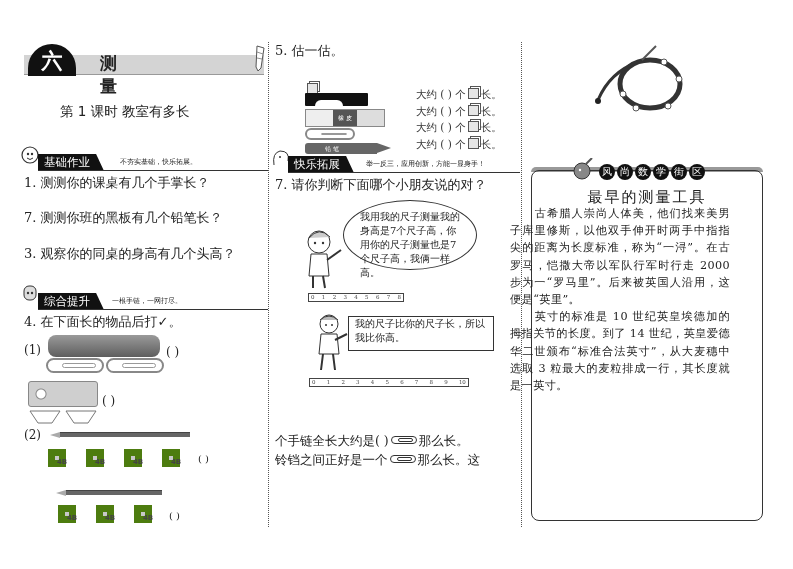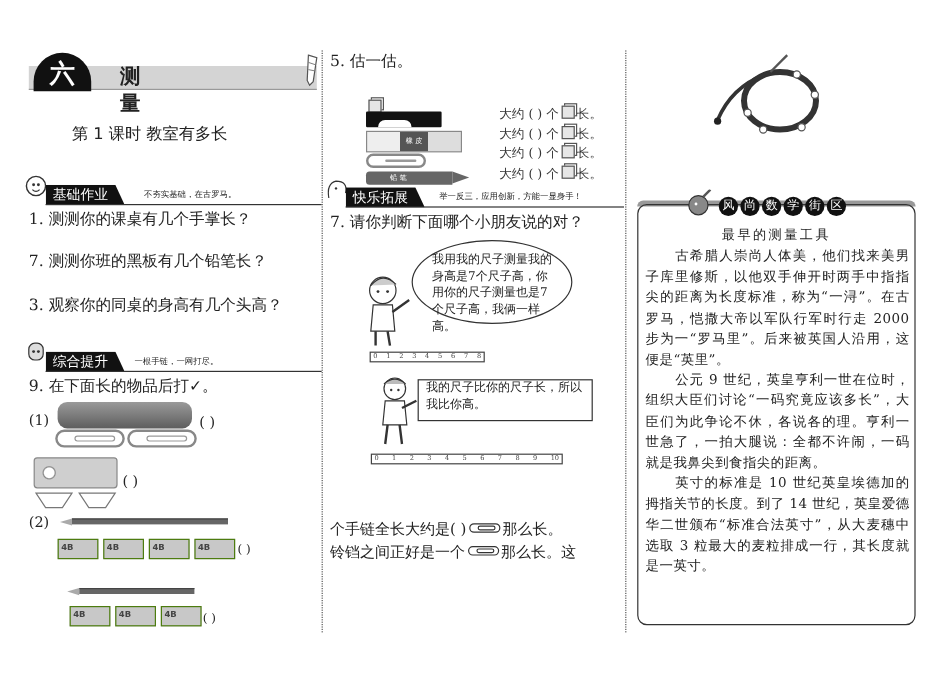--- a/index.html
+++ b/index.html
@@ -21,41 +21,41 @@
   .banner .tag { position: absolute; left: 18px; top: 3px; height: 17px; background: #111; color: #fff; font-size: 11.5px; line-height: 17px; padding: 0 14px 0 6px; font-family: "DejaVu Sans", sans-serif; clip-path: polygon(0 0, 88% 0, 100% 100%, 0 100%); }
   .banner .motto { position: absolute; top: 6px; font-size: 7px; color: #222; white-space: nowrap; }
   .banner .rule { position: absolute; top: 19px; height: 1px; background: #333; }
 
   .q { position: absolute; font-size: 13px; white-space: nowrap; color: #222; }
 
   
   .pencilcase { position: absolute; background: linear-gradient(#9a9a9a, #5e5e5e); border-radius: 8px; }
   .clip { position: absolute; border: 2px solid #888; border-radius: 8px; background: #fff; }
   .clip::after { content: ""; position: absolute; left: 14px; top: 3px; right: 6px; bottom: 3px; border: 1.5px solid #999; border-radius: 5px; }
-  .eraser { position: absolute; width: 34px; height: 17px; background: #c8c8c8; border: 1px solid #4d7c0f; font-size: 7px; font-weight: bold; color: #444; padding: 2px; font-family: "DejaVu Sans", sans-serif; }
+  .eraser { position: absolute; width: 17px; height: 17px; background: #c8c8c8; border: 7px solid #4d7c0f; font-size: 7px; font-weight: bold; color: #444; padding: 2px; font-family: "DejaVu Sans", sans-serif; }
   .pencil { position: absolute; height: 5px; background: #666; border-top: 1px solid #444; }
   .pencil::before { content: ""; position: absolute; left: -10px; top: -1px; border-right: 10px solid #aaa; border-top: 3px solid transparent; border-bottom: 3px solid transparent; }
   .paren { position: absolute; font-size: 12px; color: #222; }
 
   .cube { display: inline-block; width: 11px; height: 11px; border: 1px solid #555; background: #e6e6e6; box-shadow: 2px -2px 0 -1px #fff, 2px -2px 0 0 #555; vertical-align: -1px; margin: 0 2px; }
   .est-row { position: absolute; left: 416px; font-size: 10.5px; color: #333; white-space: nowrap; }
 
   .bubble { position: absolute; border: 1.2px solid #333; background: #fff; font-size: 10px; line-height: 14px; color: #222; }
   .ruler { position: absolute; height: 9px; border: 1px solid #444; background: #fff; font-size: 5.5px; line-height: 7px; display: flex; justify-content: space-between; padding: 0 2px; color: #444; }
   .kid { position: absolute; }
 
   .mini-clip { display: inline-block; width: 26px; height: 8px; border: 1.5px solid #333; border-radius: 4px; vertical-align: 1px; margin: 0 2px; position: relative; }
   .mini-clip::after { content: ""; position: absolute; left: 6px; right: 3px; top: 1px; bottom: 1px; border: 1px solid #333; border-radius: 3px; }
 
   
   .info-box { position: absolute; left: 531px; top: 170px; width: 232px; height: 351px; border: 1.5px solid #333; border-radius: 8px; }
   .info-header-line { position: absolute; left: 531px; top: 167px; width: 232px; height: 5px; background: #999; border-radius: 6px 6px 0 0; }
   .info-chip { display: inline-block; width: 16px; height: 16px; border-radius: 50%; background: #111; color: #fff; font-size: 10px; line-height: 16px; text-align: center; margin-right: 2px; font-family: "DejaVu Sans", sans-serif; }
-  .info-title { position: absolute; left: 531px; top: 188px; width: 232px; text-align: center; font-size: 11px; letter-spacing: 2px; color: #222; }
-  .info-body { position: absolute; left: 538px; top: 205px; width: 220px; font-size: 11.2px; line-height: 17.2px; color: #222; letter-spacing: 0.4px; text-align: justify; }
+  .info-title { position: absolute; left: 531px; top: 188px; width: 232px; text-align: center; font-size: 15px; letter-spacing: 2px; color: #222; }
+  .info-body { position: absolute; left: 510px; top: 205px; width: 220px; font-size: 11.2px; line-height: 17.2px; color: #222; letter-spacing: 0.4px; text-align: justify; }
   .info-body p { text-indent: 2.2em; }
 </style>
 </head>
 <body>
 
 <div class="divider" style="left:268px;"></div>
 <div class="divider" style="left:521px;"></div>
 
 <div>
   <div class="unit-bar"></div>
@@ -70,40 +70,40 @@
 <div class="lesson-title">第 1 课时   教室有多长</div>
 
 <div class="banner" style="left:20px; top:151px; width:230px;">
   <svg class="mascot" viewBox="0 0 22 24">
     <circle cx="10" cy="10" r="8" fill="#fff" stroke="#333" stroke-width="1.2"></circle>
     <circle cx="8" cy="9" r="1.2" fill="#333"></circle>
       <circle cx="12" cy="9" r="1.2" fill="#333"></circle>
     <path d="M7 13 Q10 16 13 13" stroke="#333" fill="none"></path>
   </svg>
   <div class="tag">基础作业</div>
-  <div class="motto" style="left:100px;">不夯实基础，在古罗马。</div>
+  <div class="motto" style="left:100px;">不夯实基础，快乐拓展。</div>
   <div class="rule" style="left:18px; width:230px;"></div>
 </div>
 
 <div class="q" style="left:24px; top:174px;">1. 测测你的课桌有几个手掌长？</div>
 <div class="q" style="left:24px; top:209px;">7. 测测你班的黑板有几个铅笔长？</div>
 <div class="q" style="left:24px; top:245px;">3. 观察你的同桌的身高有几个头高？</div>
 
 <div class="banner" style="left:20px; top:290px; width:230px;">
   <svg class="mascot" viewBox="0 0 22 24">
     <rect x="4" y="2" width="12" height="14" rx="5" fill="#ddd" stroke="#333"></rect>
     <circle cx="8" cy="9" r="1.2" fill="#333"></circle>
       <circle cx="12" cy="9" r="1.2" fill="#333"></circle>
   </svg>
   <div class="tag">综合提升</div>
   <div class="motto" style="left:92px;">一根手链，一网打尽。</div>
   <div class="rule" style="left:18px; width:230px;"></div>
 </div>
 
-<div class="q" style="left:24px; top:313px;">9. 在下面长的物品后打✓。</div>
+<div class="q" style="left:24px; top:313px;">4. 在下面长的物品后打✓。</div>
 
 <div class="q" style="left:24px; top:343px; font-size:12px;">(1)</div>
 <div class="pencilcase" style="left:48px; top:335px; width:112px; height:22px;"></div>
 <div class="clip" style="left:46px; top:358px; width:58px; height:15px;"></div>
 <div class="clip" style="left:106px; top:358px; width:58px; height:15px;"></div>
 <div class="paren" style="left:166px; top:345px;">(        )</div>
 
 <div style="position:absolute; left:28px; top:381px; width:70px; height:26px; background:#cfcfcf; border:1px solid #888; border-radius:3px; background-image:radial-gradient(circle at 12px 12px,#fff 4px,#888 5px,transparent 6px);"></div>
 <svg style="position:absolute; left:28px; top:409px;" width="72" height="16" viewBox="0 0 72 16">
   <path d="M2 2 L32 2 L24 14 L10 14 Z" fill="#fff" stroke="#777"></path>
@@ -239,15 +239,14 @@
     <circle cx="10" cy="13" r="8" fill="#888" stroke="#333"></circle>
     <path d="M14 6 L20 0" stroke="#555" stroke-width="2"></path>
     <circle cx="8" cy="12" r="1.2" fill="#fff"></circle>
   </svg>
   <span class="info-chip">风</span><span class="info-chip">尚</span><span class="info-chip">数</span><span class="info-chip">学</span><span class="info-chip">街</span><span class="info-chip">区</span>
 </div>
 
 <div class="info-title">最早的测量工具</div>
 <div class="info-body">
   <p>古希腊人崇尚人体美，他们找来美男子库里修斯，以他双手伸开时两手中指指尖的距离为长度标准，称为“一浔”。在古罗马，恺撒大帝以军队行军时行走 2000 步为一“罗马里”。后来被英国人沿用，这便是“英里”。</p>
-  <p>公元 9 世纪，英皇亨利一世在位时，组织大臣们讨论“一码究竟应该多长”，大臣们为此争论不休，各说各的理。亨利一世急了，一拍大腿说：全都不许闹，一码就是我鼻尖到食指尖的距离。</p>
   <p>英寸的标准是 10 世纪英皇埃德加的拇指关节的长度。到了 14 世纪，英皇爱德华二世颁布“标准合法英寸”，从大麦穗中选取 3 粒最大的麦粒排成一行，其长度就是一英寸。</p>
 </div>
 
 </body></html>

